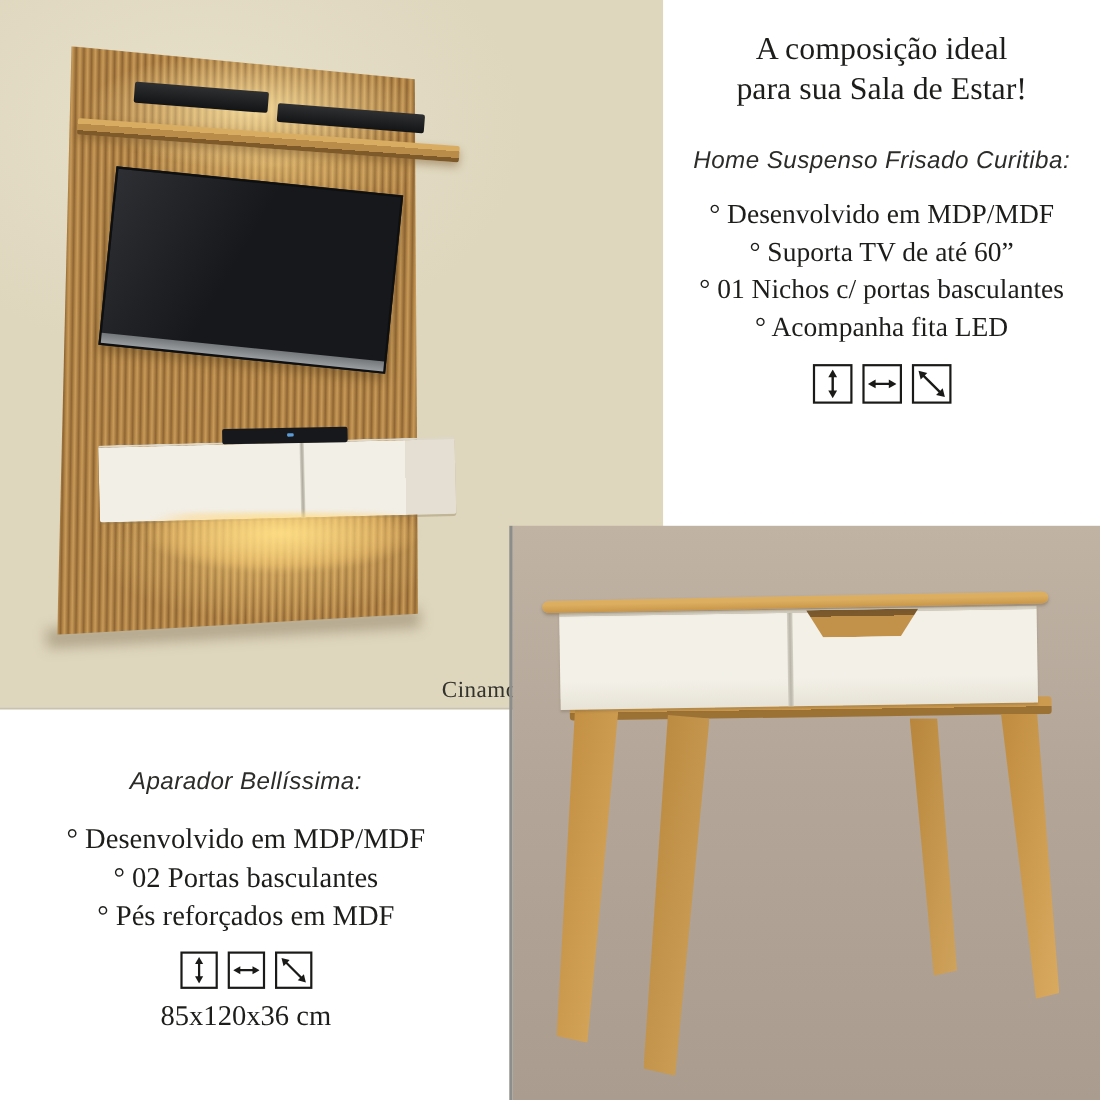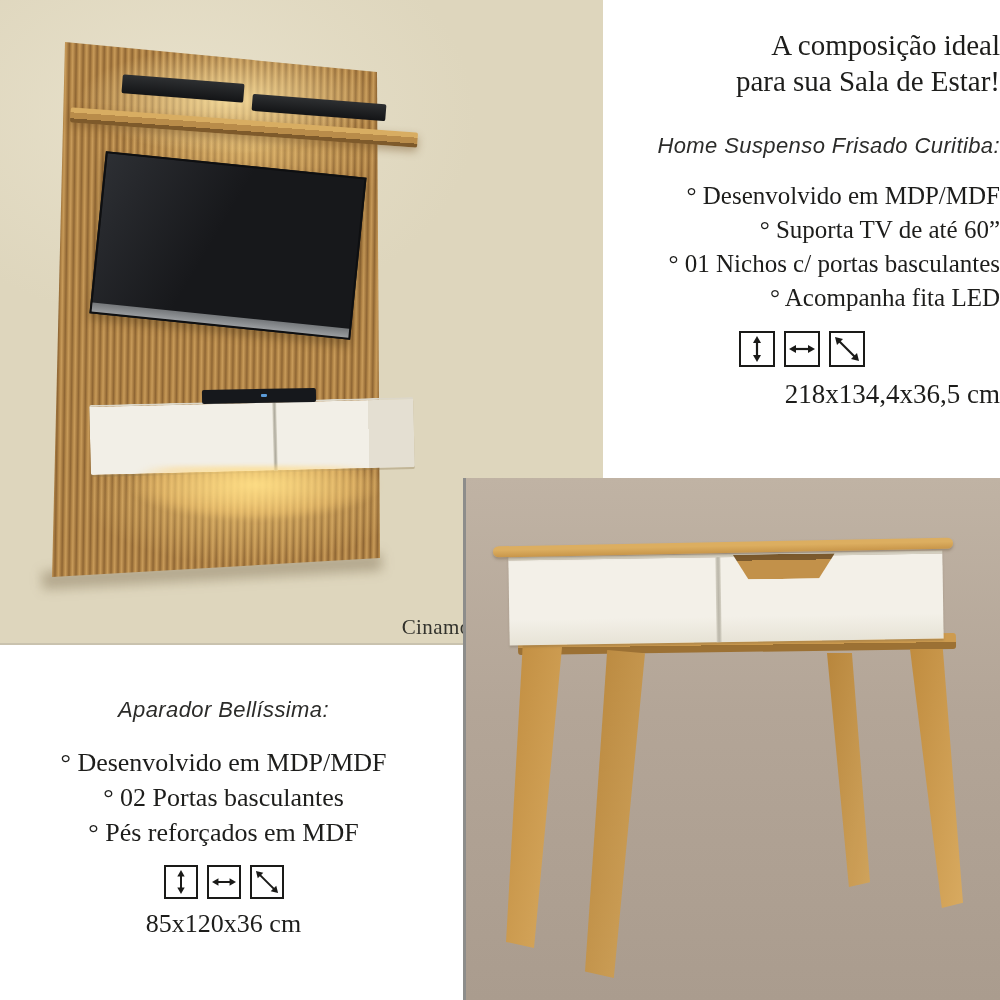--- a/index.html
+++ b/index.html
@@ -87,21 +87,21 @@
       rgba(255,223,135,0.95), rgba(255,210,120,0.40) 58%, transparent 75%);
     filter:blur(2px);
   }
   .photo-caption {
     position:absolute; right:10px; bottom:3px; font-size:21px;
     color:#33332d; letter-spacing:0.4px;
   }
   
   #info-tv-panel {
     position:absolute; left:603px; top:0; width:397px; height:478px;
-    background:#fff; text-align:right;
+    background:#fff; text-align:center;
   }
   .headline { margin-top:27px; font-size:29px; line-height:36px; }
   .script-heading {
     margin-top:34px; font-size:22px; font-style:italic; letter-spacing:0.4px;
     font-family:Liberation Sans, sans-serif; color:#2c2c2a;
   }
   .features { margin-top:20px; font-size:25px; line-height:34px; white-space:nowrap; }
   .dim-icons { margin-top:16px; display:flex; justify-content:center; gap:9px; }
   .dim-box {
     width:36px; height:36px; border:2px solid #1a1a18; background:#fff;
@@ -208,21 +208,20 @@
         </svg>
       </div>
       <div class="dim-box">
         <svg width="26" height="26" viewBox="0 0 26 26">
           <line x1="5" y1="5" x2="21" y2="21" stroke="#1a1a18" stroke-width="2.2"></line>
           <polygon points="1,1 9,3 3,9" fill="#1a1a18"></polygon>
           <polygon points="25,25 17,23 23,17" fill="#1a1a18"></polygon>
         </svg>
       </div>
     </div>
-    <div class="dims">218x134,4x36,5 cm</div>
   </div>
 
   <div id="info-console">
     <div class="script-heading">Aparador Bellíssima:</div>
     <div class="features">
       <div>° Desenvolvido em MDP/MDF</div>
       <div>° 02 Portas basculantes</div>
       <div>° Pés reforçados em MDF</div>
     </div>
     <div class="dim-icons">

